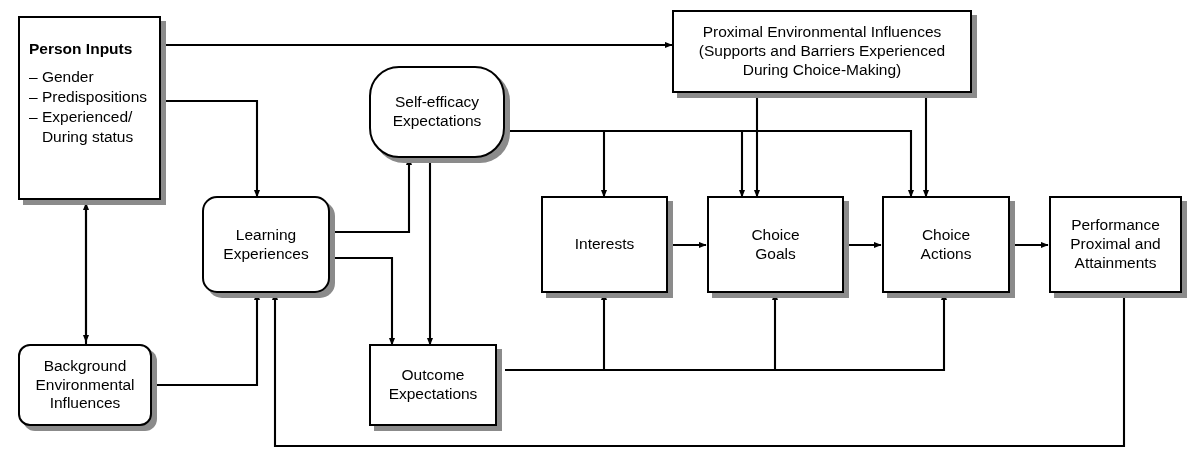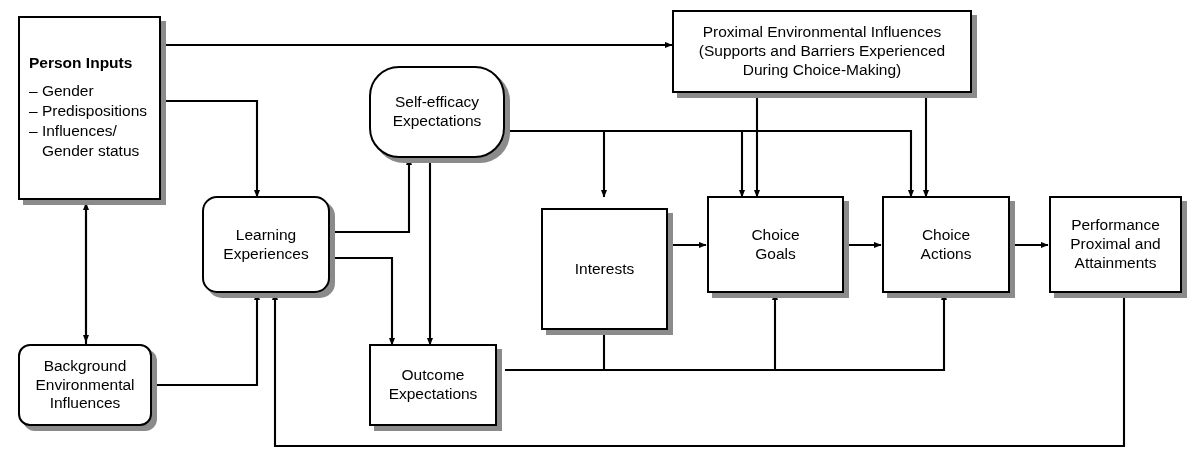--- a/index.html
+++ b/index.html
@@ -31,21 +31,21 @@
     line-height: 1.22;
     color: #000000;
     padding: 3px 5px;
   }
   .node .inner {
     width: 100%;
   }
   .node.left-align {
     justify-content: flex-start;
     text-align: left;
-    align-items: center;
+    align-items: flex-start;
     padding: 22px 9px;
   }
   .node-title {
     font-weight: bold;
     display: block;
     margin-bottom: 9px;
   }
   .bullet-list {
     display: block;
   }
@@ -116,22 +116,22 @@
       <path d="M1124,293 L1124,446 L275,446 L275,293"></path>
     </g>
   </svg>
 
   <div class="node left-align" style="left:18px; top:16px; width:143px; height:184px;">
     <div class="inner">
       <span class="node-title">Person Inputs</span>
       <span class="bullet-list">
         <span class="bullet-item">– Gender</span>
         <span class="bullet-item">– Predispositions</span>
-        <span class="bullet-item">– Influences/</span>
-        <span class="bullet-item">   Gender status</span>
+        <span class="bullet-item">– Experienced/</span>
+        <span class="bullet-item">   During status</span>
       </span>
     </div>
   </div>
 
   <div class="node" style="left:18px; top:344px; width:134px; height:82px; white-space:pre-line;border-radius:12px;">
     <div class="inner">Background
 Environmental
 Influences</div>
   </div>
 
@@ -149,21 +149,21 @@
     <div class="inner">Outcome
 Expectations</div>
   </div>
 
   <div class="node" style="left:672px; top:10px; width:300px; height:83px; white-space:pre-line;">
     <div class="inner">Proximal Environmental Influences
 (Supports and Barriers Experienced
 During Choice-Making)</div>
   </div>
 
-  <div class="node" style="left:541px; top:196px; width:127px; height:122px;margin-top:12px;">
+  <div class="node" style="left:541px; top:196px; width:127px; height:97px;">
     <div class="inner">Interests</div>
   </div>
 
   <div class="node" style="left:707px; top:196px; width:137px; height:97px; white-space:pre-line;">
     <div class="inner">Choice
 Goals</div>
   </div>
 
   <div class="node" style="left:882px; top:196px; width:128px; height:97px; white-space:pre-line;">
     <div class="inner">Choice

